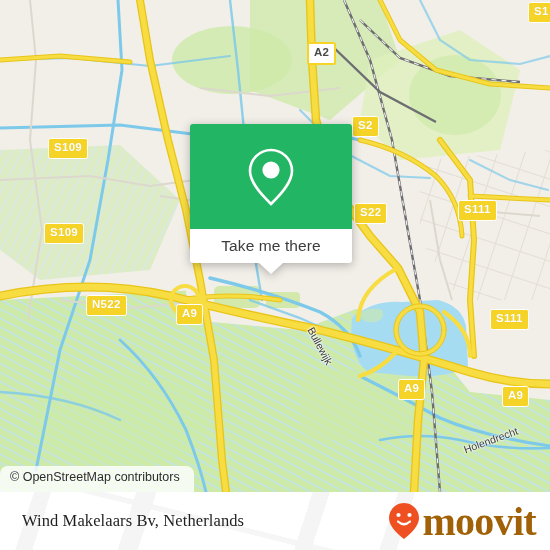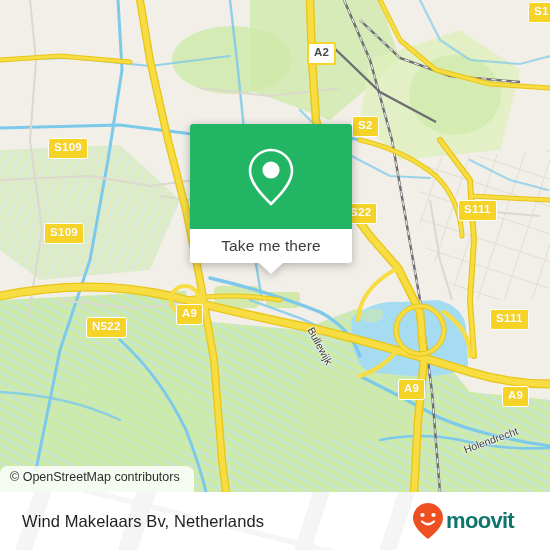--- a/index.html
+++ b/index.html
@@ -84,40 +84,41 @@
     border-radius: 8px;
   }
 
   
   .footer {
     position: absolute; left: 0; top: 492px;
     width: 550px; height: 58px;
     background: #ffffff;
     display: flex; align-items: center;
     justify-content: space-between;
-    padding: 0 36px 0 22px;
+    padding: 0 14px 0 22px;
     overflow: hidden;
+    font-family: Liberation Serif, serif;
   }
   .footer::before {
     content: ""; position: absolute; left: 0; top: 0;
     width: 550px; height: 58px;
     background:
       linear-gradient(108deg, transparent 0 6%, #f4f4f4 6% 9%, transparent 9% 24%,
                       #f4f4f4 24% 27.5%, transparent 27.5% 55%,
                       #f4f4f4 55% 58%, transparent 58% 70%,
                       #f4f4f4 70% 73%, transparent 73%),
       linear-gradient(14deg, transparent 0 40%, #f6f6f6 40% 43%, transparent 43%);
     opacity: .9; pointer-events: none;
   }
   .footer-title {
     position: relative; z-index: 2;
     font-size: 16.5px; color: #1f1f1f; letter-spacing: .1px;
   }
   .logo { position: relative; z-index: 2; display: flex; align-items: center; gap: 2px; }
-  .logo-word { font-size: 22px; font-weight: bold; color: #0f766e; letter-spacing: -.7px; }
+  .logo-word { font-size: 40px; font-weight: bold; color: #a16207; letter-spacing: -.7px; }
 </style>
 </head>
 <body>
 
 <div id="root">
 
   <div class="map">
     <svg class="map-svg" width="550" height="492" viewBox="0 0 550 492">
       <defs>
         <pattern id="polderH" width="8" height="8" patternUnits="userSpaceOnUse" patternTransform="rotate(28)">
@@ -224,25 +225,25 @@
         <circle cx="185" cy="300" r="14"></circle>
       </g>
       <g stroke="#e8c518" fill="none" stroke-width="1" stroke-linecap="round">
         <circle cx="420" cy="330" r="26.2"></circle>
         <circle cx="420" cy="330" r="21.8"></circle>
       </g>
     </svg>
 
     <div class="shield solid" style="left:48px;  top:138px;">S109</div>
     <div class="shield solid" style="left:44px;  top:223px;">S109</div>
-    <div class="shield solid" style="left:86px;  top:317px;text-align:center;">N522</div>
+    <div class="shield solid" style="left:86px;  top:295px;text-align:center;">N522</div>
     <div class="shield solid" style="left:176px; top:304px;">A9</div>
     <div class="shield outline" style="left:307px; top:42px;">A2</div>
     <div class="shield solid" style="left:352px; top:116px;">S2</div>
-    <div class="shield solid" style="left:344px; top:203px;">S22</div>
+    <div class="shield solid" style="left:354px; top:203px;">S22</div>
     <div class="shield solid" style="left:458px; top:200px;">S111</div>
     <div class="shield solid" style="left:490px; top:309px;">S111</div>
     <div class="shield solid" style="left:398px; top:379px;">A9</div>
     <div class="shield solid" style="left:502px; top:386px;">A9</div>
     <div class="shield solid" style="left:528px; top:2px;">S1</div>
 
     <div class="water-label" style="left:316px; top:325px; transform: rotate(62deg); transform-origin: left top;">Bullewijk</div>
     <div class="water-label" style="left:462px; top:444px; transform: rotate(-20deg); transform-origin: left top;">Holendrecht</div>
 
     <div class="callout">

